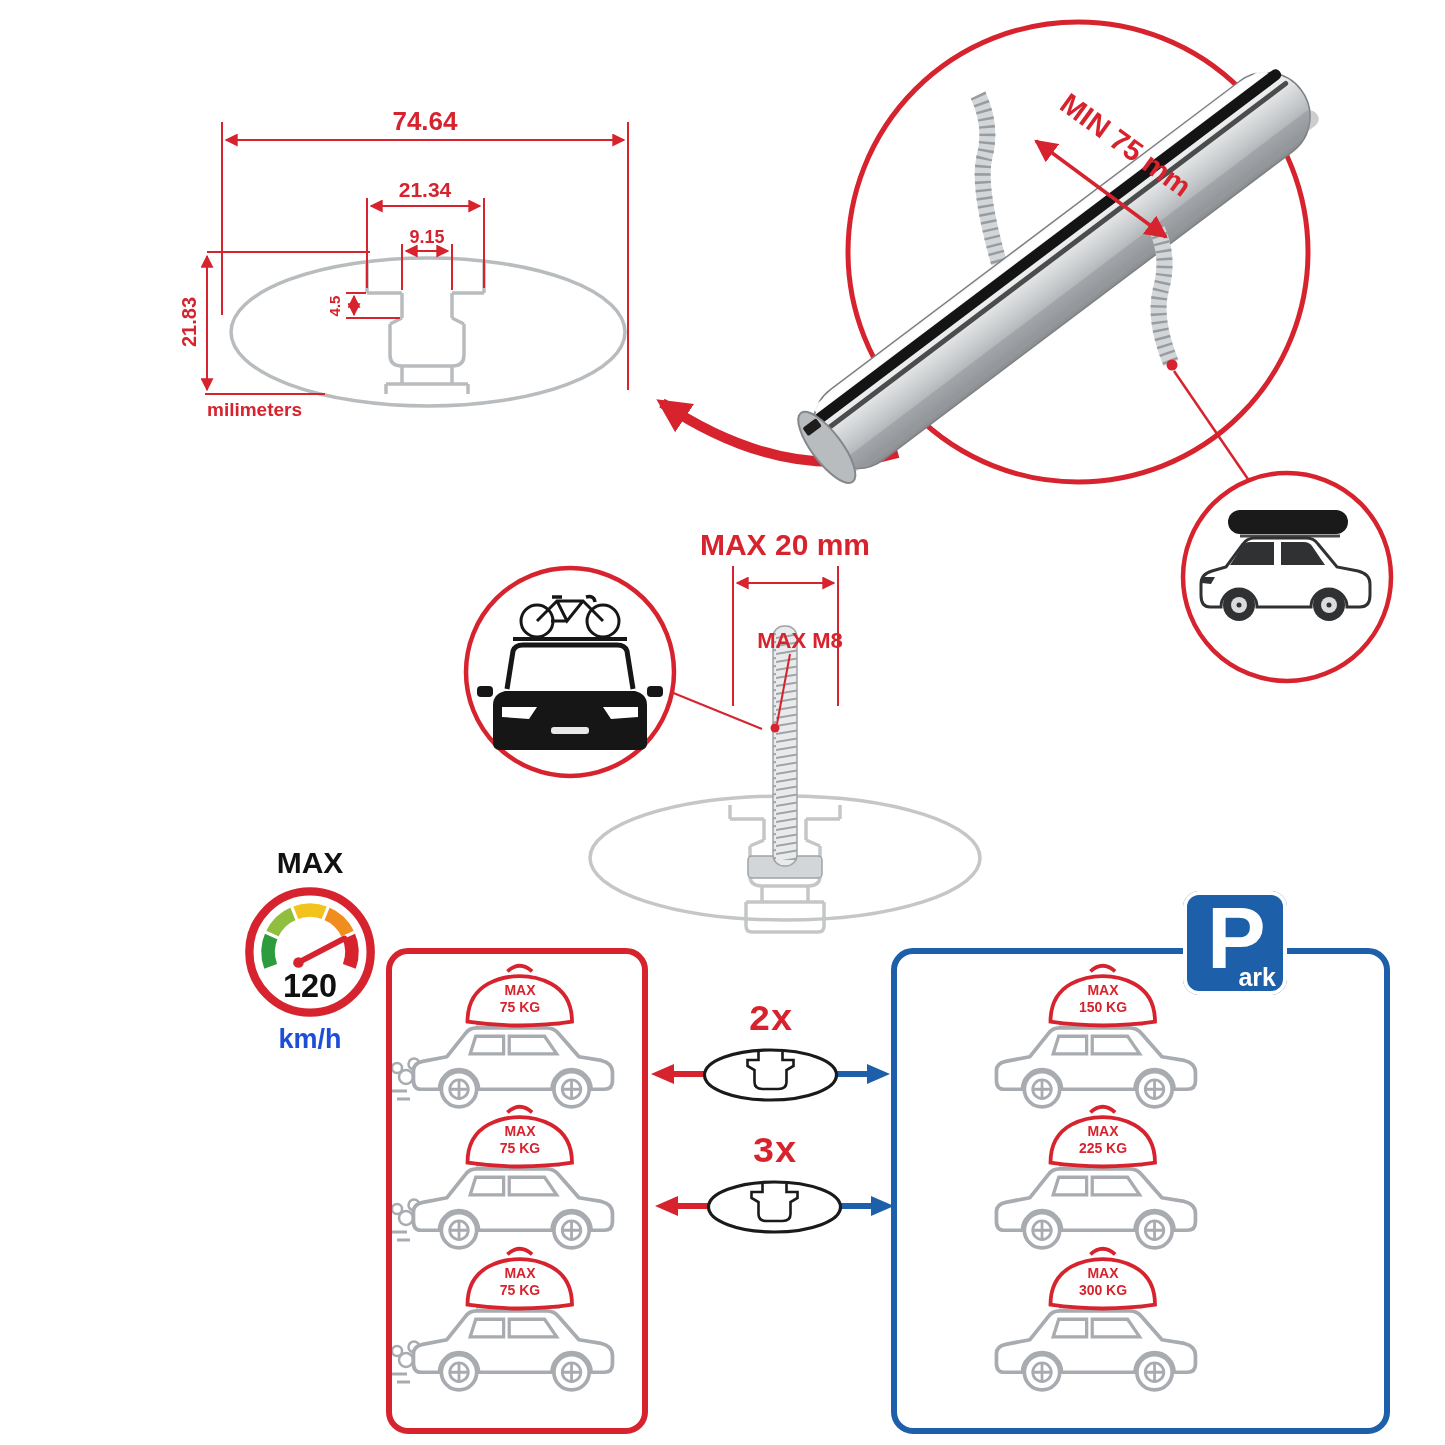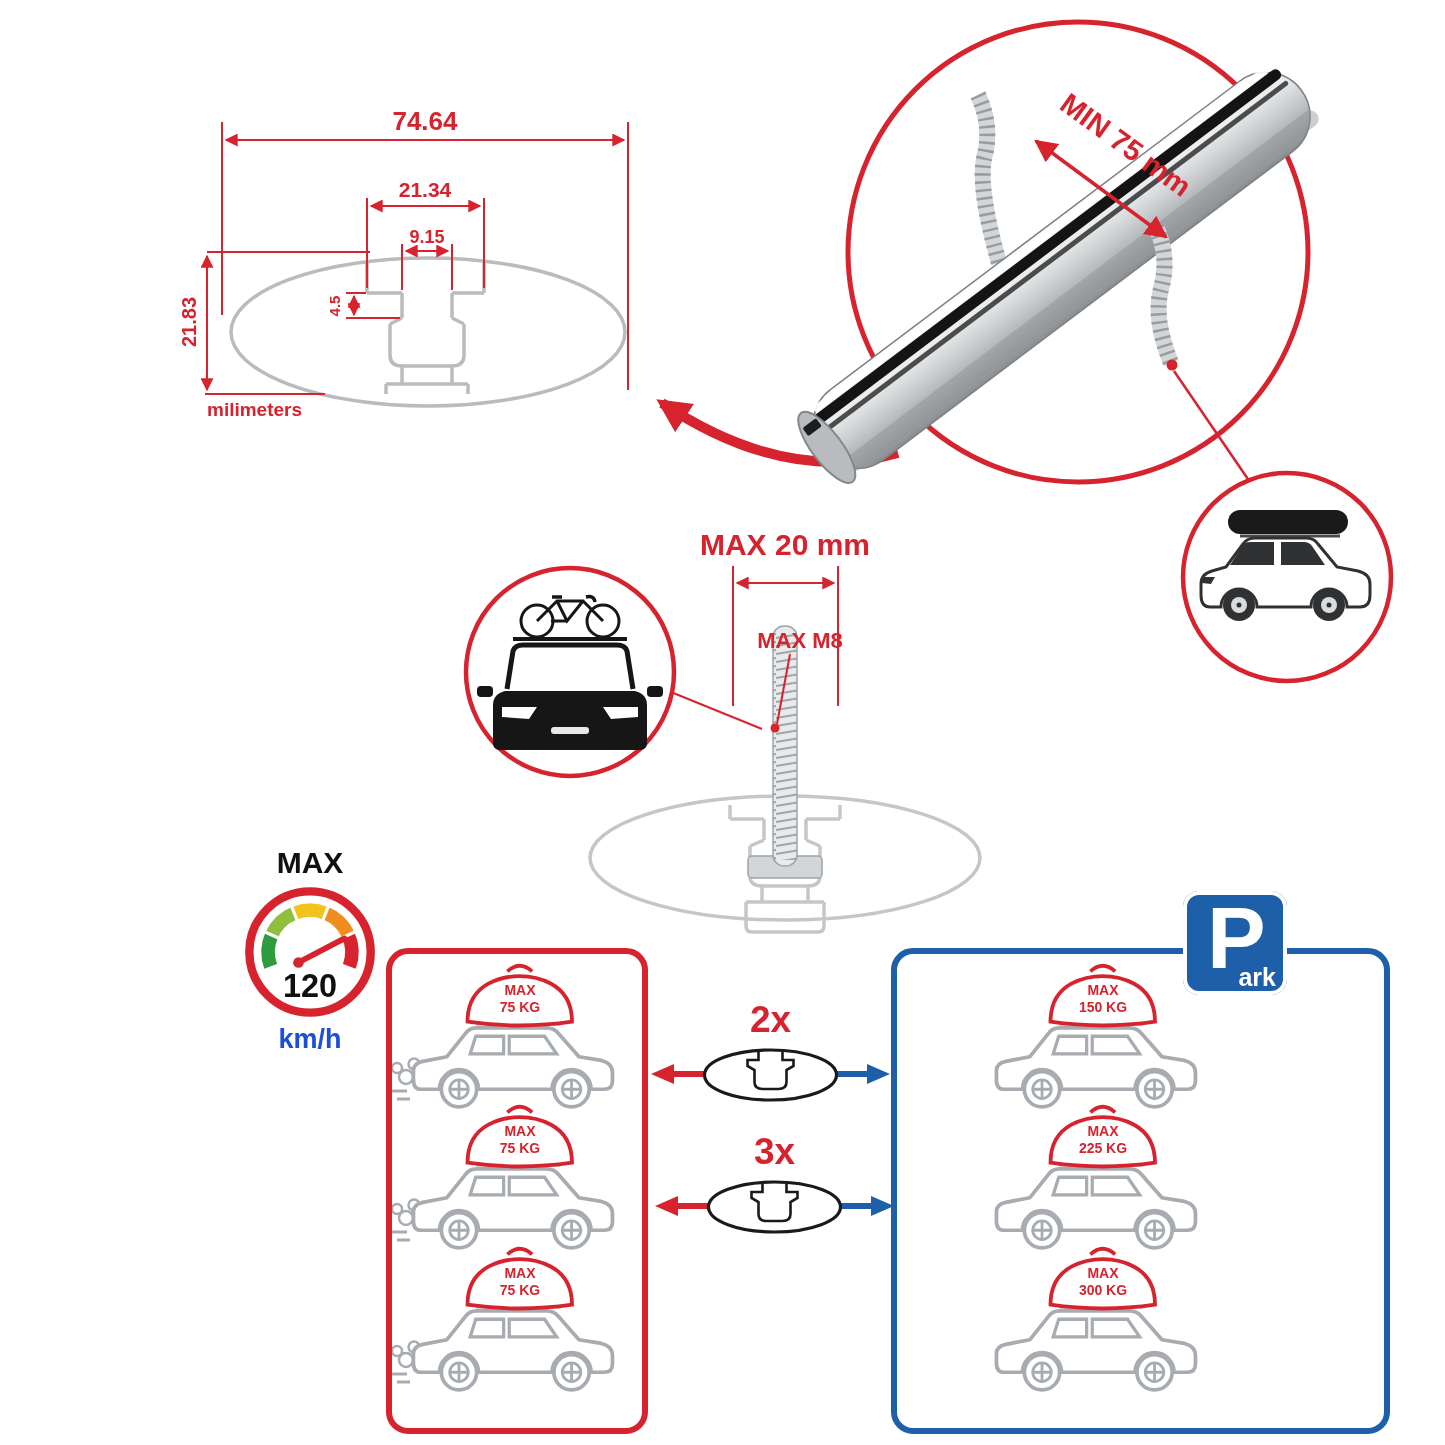--- a/index.html
+++ b/index.html
@@ -8,21 +8,21 @@
     font-family:"Liberation Sans", sans-serif; overflow:hidden;
   }
   .abs { position:absolute; }
   svg text { font-family:"Liberation Sans", sans-serif; }
   .dimtxt { fill:#d6232e; font-weight:700; }
   .bagtxt { fill:#d6232e; font-weight:700; font-size:14px; text-anchor:middle; }
   .spd-label { width:140px; text-align:center; font-size:30px; font-weight:700; color:#111; }
   .spd-units { width:140px; text-align:center; font-size:27px; font-weight:700; color:#1d4ed8; }
   .panel-red  { border:6px solid #d6232e; border-radius:22px; }
   .panel-blue { border:6px solid #1d5fa8; border-radius:22px; }
-  .mult { width:245px; }
+  .mult { width:245px;font-family:Liberation Mono, monospace; }
   .mult-label { color:#d6232e; font-weight:700; font-size:37px; text-align:center; height:42px; line-height:40px; }
   .park-sign { width:104px; height:104px; background:#1d5fa8; border-radius:16px;
                box-shadow: inset 0 0 0 4px #ffffff; z-index:5; }
   .park-p   { position:absolute; left:24px; top:-4px; font-size:88px; font-weight:700; color:#ffffff; }
   .park-ark { position:absolute; right:11px; bottom:3px; font-size:25px; font-weight:700; color:#ffffff; }
 </style>
 </head>
 <body>
 
 <div id="stage">

